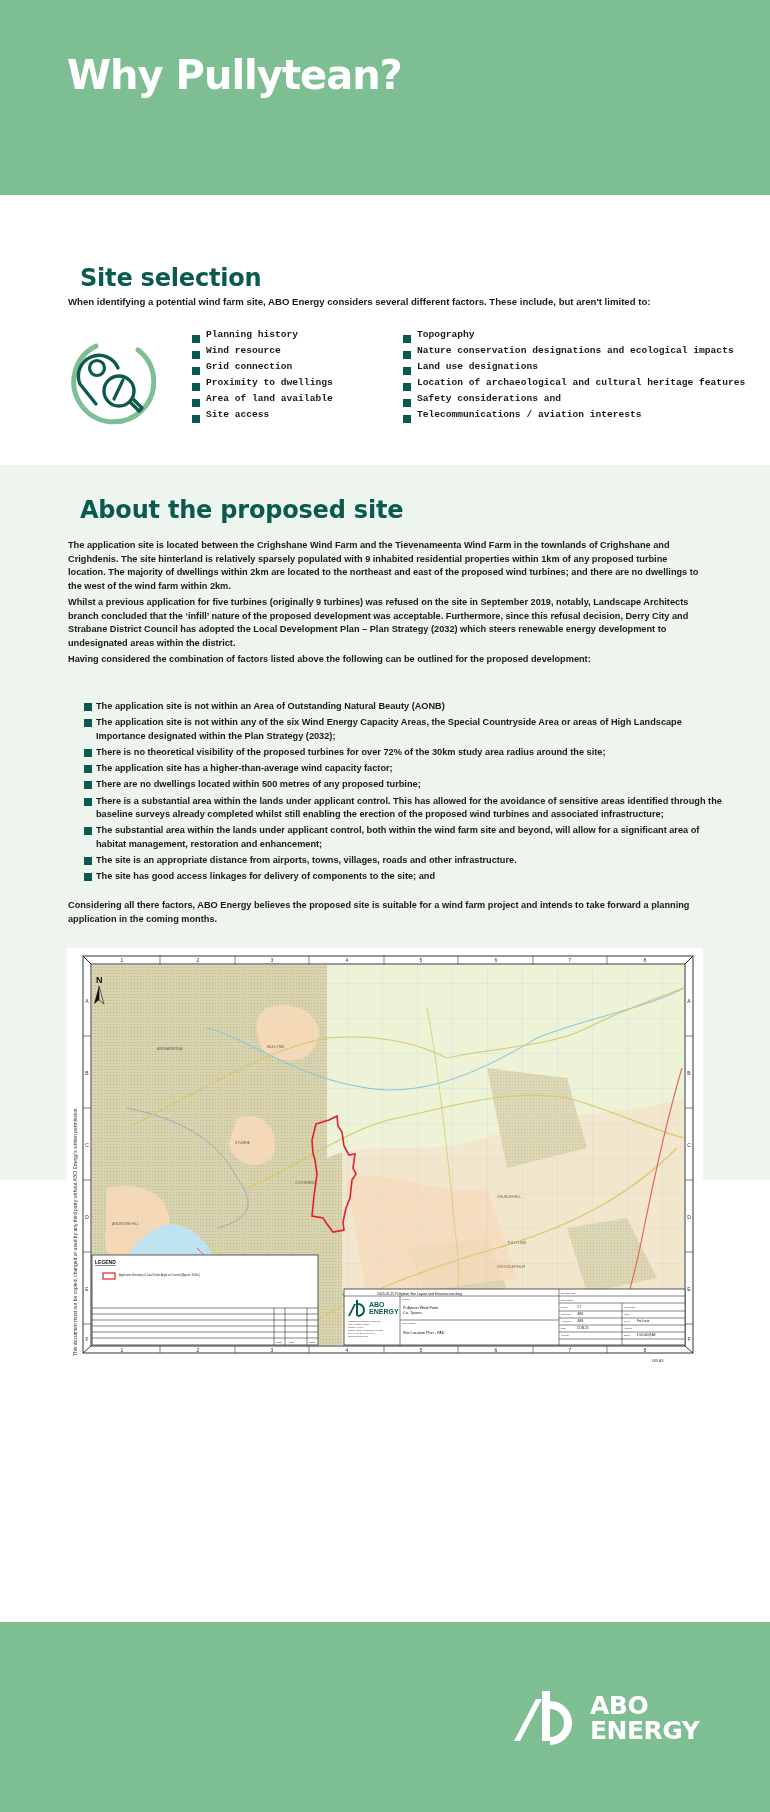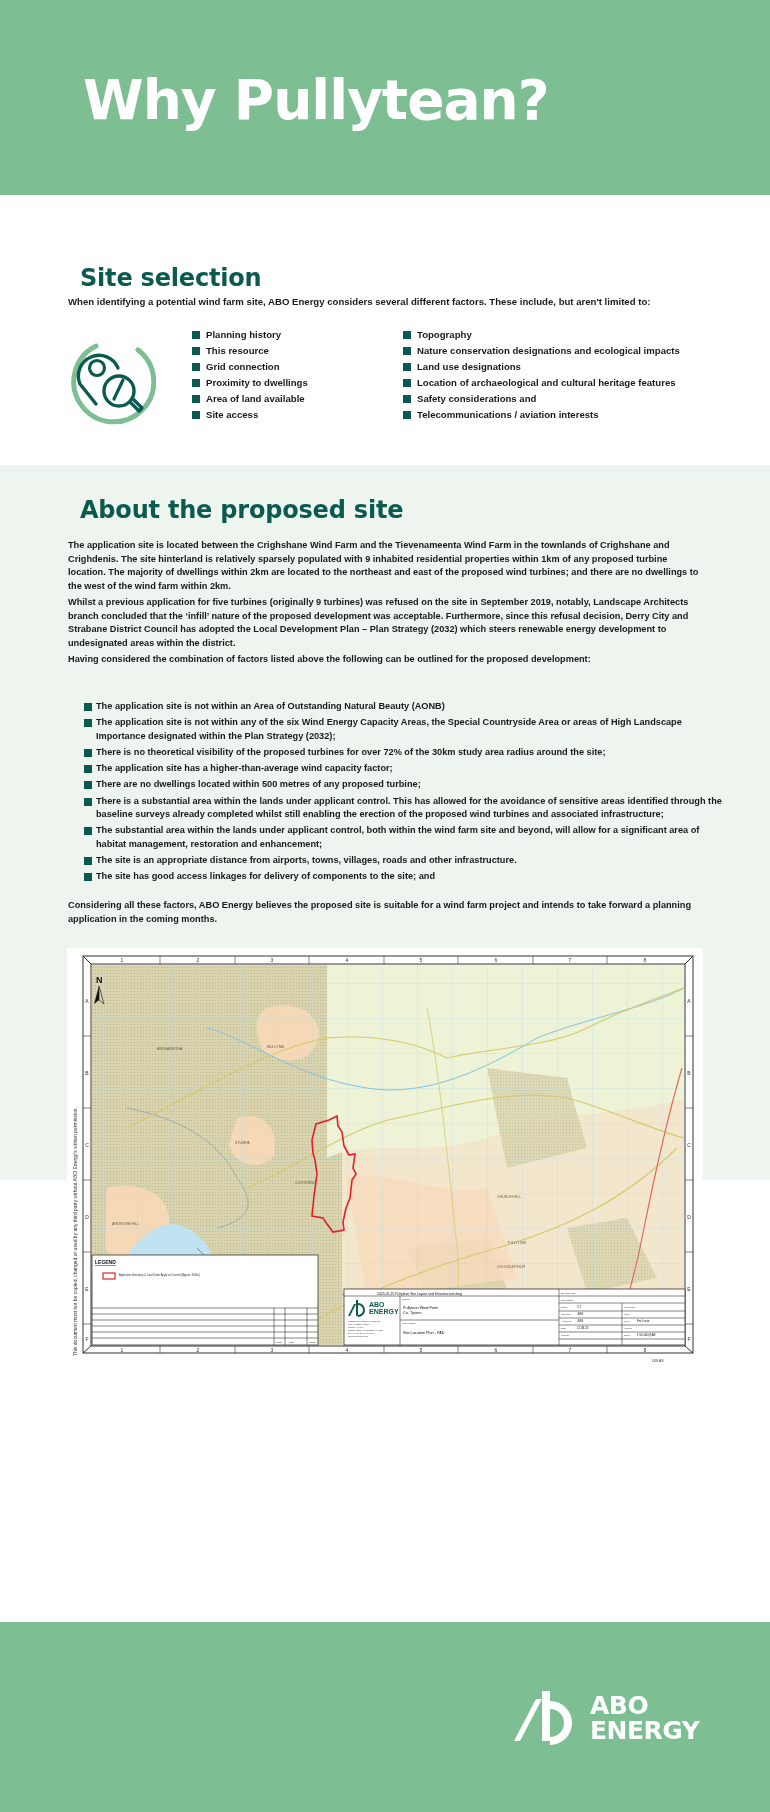--- a/index.html
+++ b/index.html
@@ -4,37 +4,37 @@
 <style>
   html, body { margin: 0; padding: 0; }
   body {
     width: 770px; height: 1812px; position: relative; overflow: hidden;
     background: #ffffff; font-family: "Liberation Sans", "DejaVu Sans", sans-serif; color: #1a1a1a;
   }
   .header {
     position: absolute; left: 0; top: 0; width: 770px; height: 195px; background: #7dbe93;
   }
   .header h1 {
-    position: absolute; left: 67px; top: 52px; margin: 16px;
-    font-family: "DejaVu Sans", sans-serif; font-weight: 700; font-size: 55px; letter-spacing: -1px;
+    position: absolute; left: 67px; top: 52px; margin: 0;
+    font-family: "DejaVu Sans", sans-serif; font-weight: 700; font-size: 40px; letter-spacing: -1px;
     color: #ffffff;
   }
   .sec-title {
     position: absolute; margin: 12px; font-family: "DejaVu Sans", sans-serif; font-weight: 700;
     color: #0b5a4f; font-size: 24px; letter-spacing: -0.2px;
   }
   .intro {
     position: absolute; left: 68px; top: 296px; font-size: 9.6px; font-weight: 700; color: #1a1a1a;
     white-space: nowrap;
   }
   .icon-wrap { position: absolute; left: 66px; top: 336px; width: 90px; height: 90px; }
   .factor-list { position: absolute; top: 327px; margin: 0; padding: 0; list-style: none; }
   .factor-list li {
     height: 16px; line-height: 16px; font-size: 9.6px; font-weight: 700; color: #1a1a1a;
-    display: flex; align-items: center; white-space: nowrap;
+    display: flex; align-items: flex-end; white-space: nowrap; font-family: Liberation Mono, monospace;
   }
   .sq { display: inline-block; width: 8px; height: 8px; background: #0b5a4f; margin-right: 6px; flex: 0 0 8px; }
 
   .about-bg { position: absolute; left: 0; top: 465px; width: 770px; height: 715px; background: #eef4ee; }
   .para {
     position: absolute; left: 68px; width: 635px; font-size: 9.2px; line-height: 13.6px; font-weight: 700;
     color: #1a1a1a; margin: 0;
   }
   .bullets { position: absolute; left: 68px; top: 684px; width: 640px; margin: 16px; padding: 0; list-style: none; }
   .bullets li {
@@ -76,21 +76,21 @@
   </svg>
 </div>
 
 <ul class="factor-list" style="left:192px;">
   <li>
       <span class="sq"></span>
       <span>Planning history</span>
     </li>
   <li>
       <span class="sq"></span>
-      <span>This resource</span>
+      <span>Wind resource</span>
     </li>
   <li>
       <span class="sq"></span>
       <span>Grid connection</span>
     </li>
   <li>
       <span class="sq"></span>
       <span>Proximity to dwellings</span>
     </li>
   <li>
@@ -141,21 +141,21 @@
   <li><span class="sq"></span><span>The application site is not within any of the six Wind Energy Capacity Areas, the Special Countryside Area or areas of High Landscape Importance designated within the Plan Strategy (2032);</span></li>
   <li><span class="sq"></span><span>There is no theoretical visibility of the proposed turbines for over 72% of the 30km study area radius around the site;</span></li>
   <li><span class="sq"></span><span>The application site has a higher-than-average wind capacity factor;</span></li>
   <li><span class="sq"></span><span>There are no dwellings located within 500 metres of any proposed turbine;</span></li>
   <li><span class="sq"></span><span>There is a substantial area within the lands under applicant control. This has allowed for the avoidance of sensitive areas identified through the baseline surveys already completed whilst still enabling the erection of the proposed wind turbines and associated infrastructure;</span></li>
   <li><span class="sq"></span><span>The substantial area within the lands under applicant control, both within the wind farm site and beyond, will allow for a significant area of habitat management, restoration and enhancement;</span></li>
   <li><span class="sq"></span><span>The site is an appropriate distance from airports, towns, villages, roads and other infrastructure.</span></li>
   <li><span class="sq"></span><span>The site has good access linkages for delivery of components to the site; and</span></li>
 </ul>
 
-<p class="para conclusion">Considering all these factors, ABO Energy believes the proposed site is suitable for a wind farm project and intends to take forward a planning application in the coming months.</p>
+<p class="para conclusion">Considering all there factors, ABO Energy believes the proposed site is suitable for a wind farm project and intends to take forward a planning application in the coming months.</p>
 
 <div class="map-card">
   <svg class="map-svg" width="636" height="463" viewBox="0 0 636 463" font-family="Liberation Sans, sans-serif">
     <defs>
       <pattern id="forest" width="3" height="3" patternUnits="userSpaceOnUse">
         <rect width="3" height="3" fill="#d9d3ae"></rect>
         <circle cx="1.5" cy="1.5" r="0.6" fill="#b9b48c"></circle>
       </pattern>
       <pattern id="grid" width="35" height="35" patternUnits="userSpaceOnUse">
         <path d="M 35 0 L 0 0 0 35" fill="none" stroke="#a9d8ef" stroke-width="0.5"></path>

